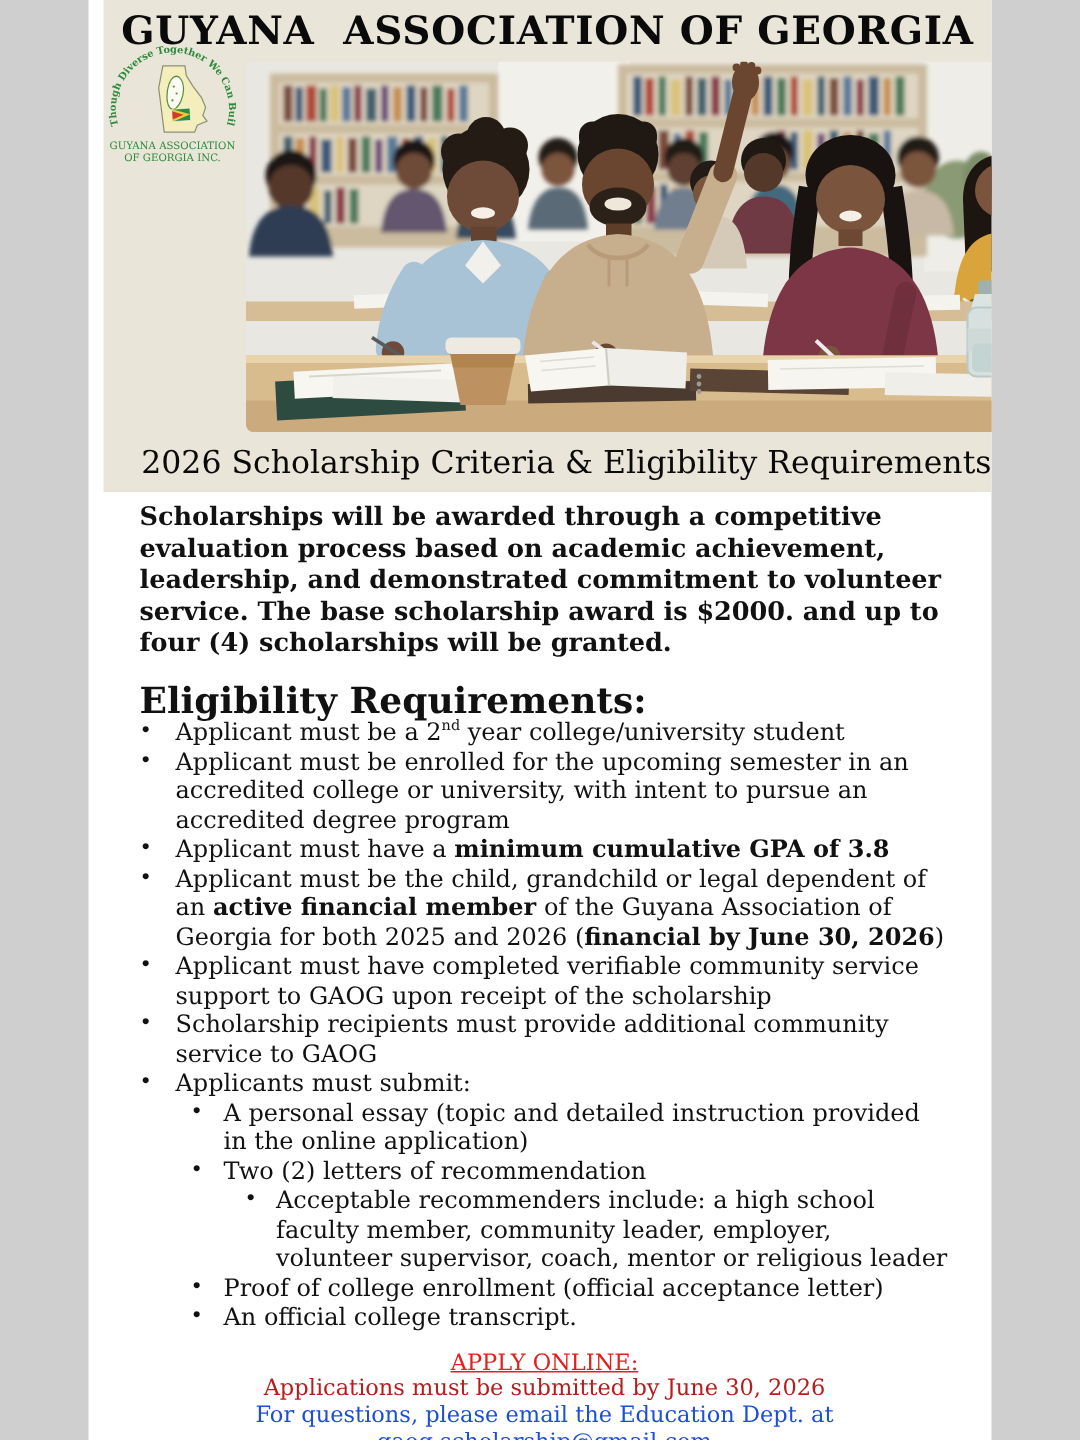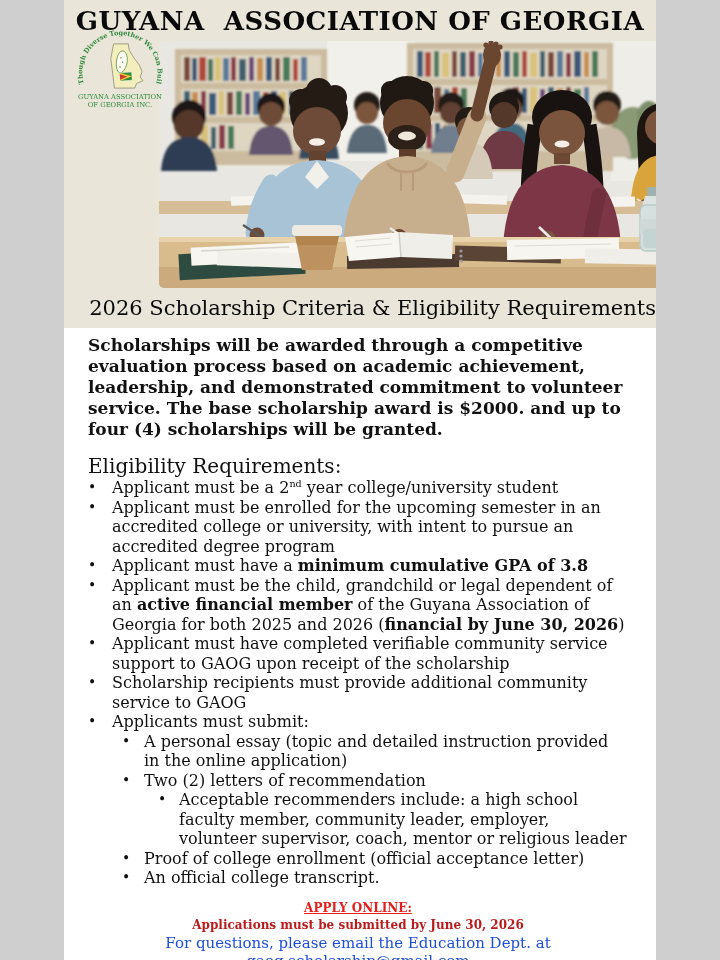--- a/index.html
+++ b/index.html
@@ -4,20 +4,21 @@
 <style>
   html,body{margin:0;padding:0;background:#cfcfcf;}
   .page{
     position:relative;
     width:592px;height:960px;
     margin:0 auto;
     background:#ffffff;
     font-family:"DejaVu Serif","Liberation Serif",serif;
     color:#111;
     overflow:hidden;
+    padding-left:10px;
   }
   
   .top{
     background:#e9e5d8;
     padding:5px 0 6px 0;
   }
   .title{
     margin:0;
     text-align:center;
     font-size:26px;
@@ -55,43 +56,43 @@
   }
   .intro{
     margin:0;
     font-size:17px;
     line-height:21px;
     font-weight:bold;
     max-width:668px;
   }
   .sec-heading{
     margin:16px 0 1px 0;
-    font-size:20px;
+    font-size:24px;
     line-height:21px;
-    font-weight:normal;
+    font-weight:bold;
   }
   .li{display:flex;font-size:16px;line-height:19.5px;}
   .li .mk{flex:0 0 auto;text-align:left;font-size:14px;}
   .lvl1{margin-left:0;}
   .lvl1 .mk{width:24px;}
   .lvl2{margin-left:34px;}
   .lvl2 .mk{width:22px;}
   .lvl3{margin-left:70px;}
   .lvl3 .mk{width:21px;}
   .li .tx{flex:1 1 auto;}
   .li b{font-weight:bold;}
   sup{font-size:0.6em;vertical-align:super;line-height:0;}
   
   .footer{
     margin-top:12px;
     text-align:center;
   }
   .f-red{
-    font-weight:bold;
-    font-size:12px;
+    font-weight:normal;
+    font-size:15px;
     line-height:17px;
   }
   .f-red.u{text-decoration:underline;}
   .f-black{
     font-size:15px;
     line-height:18.5px;
     color:#1d4ed8;
   }
   .link{
     color:inherit;

